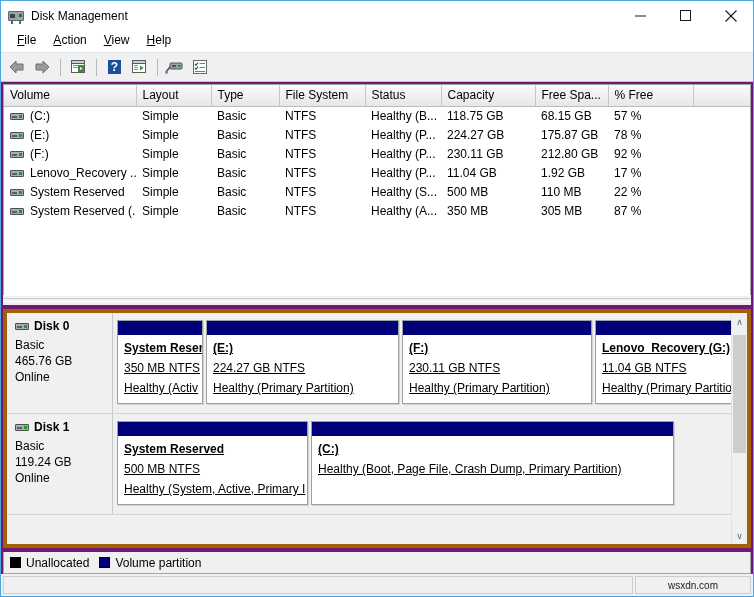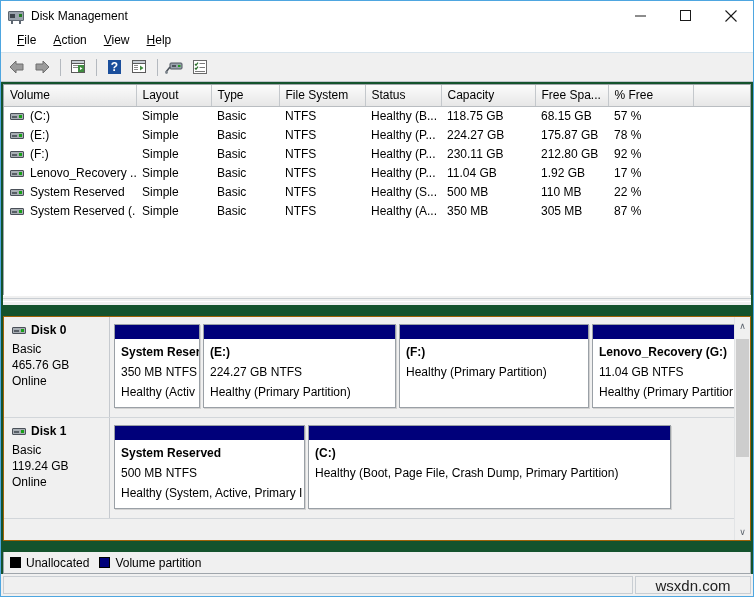--- a/index.html
+++ b/index.html
@@ -13,21 +13,21 @@
     color: #000000;
     overflow: hidden;
     position: relative;
   }
   .window {
     position: absolute;
     left: 0; top: 0;
     width: 754px; height: 597px;
     box-sizing: border-box;
     border: 1px solid #4ea6e0;
-    background: #14532d;
+    background: #701a75;
     display: flex;
     flex-direction: column;
   }
 
   
   .titlebar {
     height: 29px;
     background: #ffffff;
     display: flex;
     align-items: center;
@@ -207,22 +207,22 @@
   .splitter .grip {
     height: 2px;
     margin: 2px 0 0 0;
     border-top: 1px solid #c9ced3;
     border-bottom: 1px solid #ffffff;
   }
 
   
   .graph-pane {
     flex: 1 1 auto;
-    margin: 11px 2px;
-    border: 1px solid #a16207;
+    margin: 4px 2px;
+    border: 4px solid #a16207;
     background: #f0f0f0;
     box-sizing: border-box;
     position: relative;
     overflow: hidden;
   }
   .graph-scroll-area {
     position: absolute;
     left: 0; top: 0;
     right: 16px; bottom: 0;
     overflow: hidden;
@@ -253,20 +253,21 @@
     font-size: 12px;
     line-height: 16px;
   }
   .disk-partitions {
     flex: 1 1 auto;
     display: flex;
     align-items: flex-start;
     padding: 7px 0 8px 4px;
     box-sizing: border-box;
     gap: 3px;
+    text-decoration: underline;
   }
   .partition {
     border: 1px solid #9aa0a6;
     background: #ffffff;
     box-sizing: border-box;
     height: 84px;
     display: flex;
     flex-direction: column;
     overflow: hidden;
     box-shadow: 1px 1px 0 rgba(0,0,0,0.12);
@@ -359,21 +360,21 @@
     margin-right: 2px;
   }
   .status-right {
     width: 114px;
     flex: none;
     border: 1px solid #c9ced3;
     background: #f0f0f0;
     display: flex;
     align-items: center;
     justify-content: center;
-    font-size: 15px;
+    font-size: 10px;
     color: #222;
   }
 </style>
 </head>
 <body>
 
 <div class="window">
 
   <div class="titlebar">
     <div class="title-icon">
@@ -627,20 +628,21 @@
           <div class="partition" style="width:193px;">
             <div class="bar"></div>
             <div class="pinfo pname">(E:)</div>
             <div class="pinfo">224.27 GB NTFS</div>
             <div class="pinfo">Healthy (Primary Partition)</div>
             <div class="part-empty"></div>
           </div>
           <div class="partition" style="width:190px;">
             <div class="bar"></div>
             <div class="pinfo pname">(F:)</div>
+            <div class="pinfo">230.11 GB NTFS</div>
             <div class="pinfo">Healthy (Primary Partition)</div>
             <div class="part-empty"></div>
           </div>
           <div class="partition" style="width:153px;">
             <div class="bar"></div>
             <div class="pinfo pname">Lenovo_Recovery  (G:)</div>
             <div class="pinfo">11.04 GB NTFS</div>
             <div class="pinfo">Healthy (Primary Partitior</div>
             <div class="part-empty"></div>
           </div>

